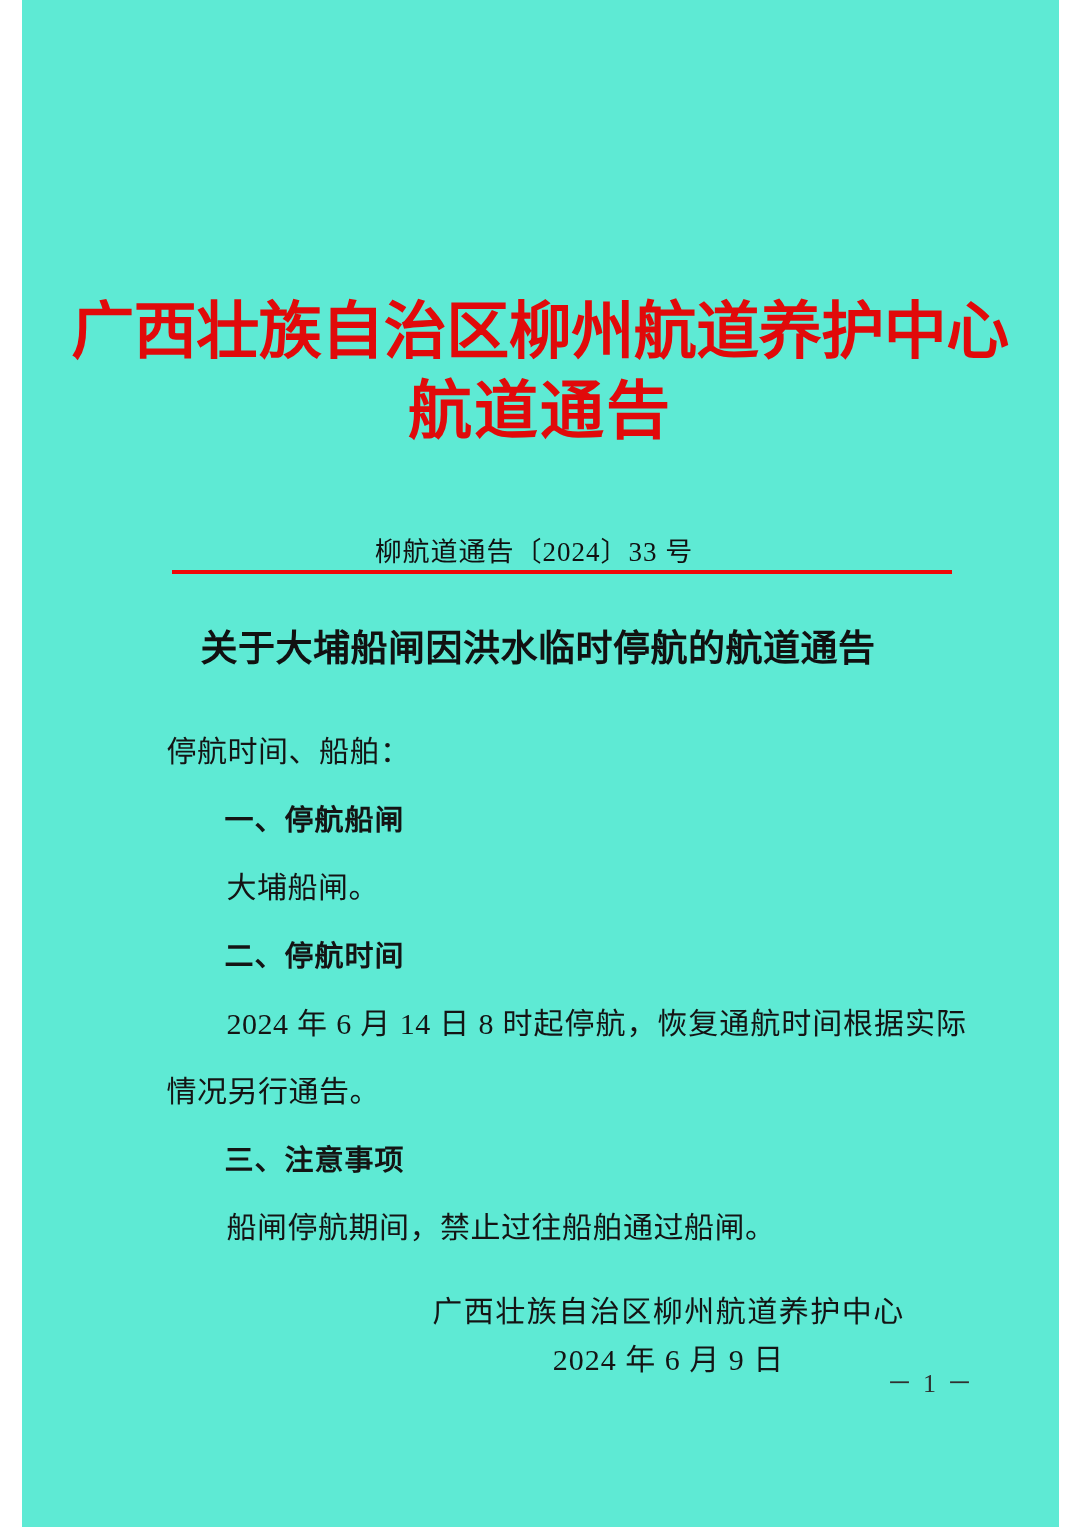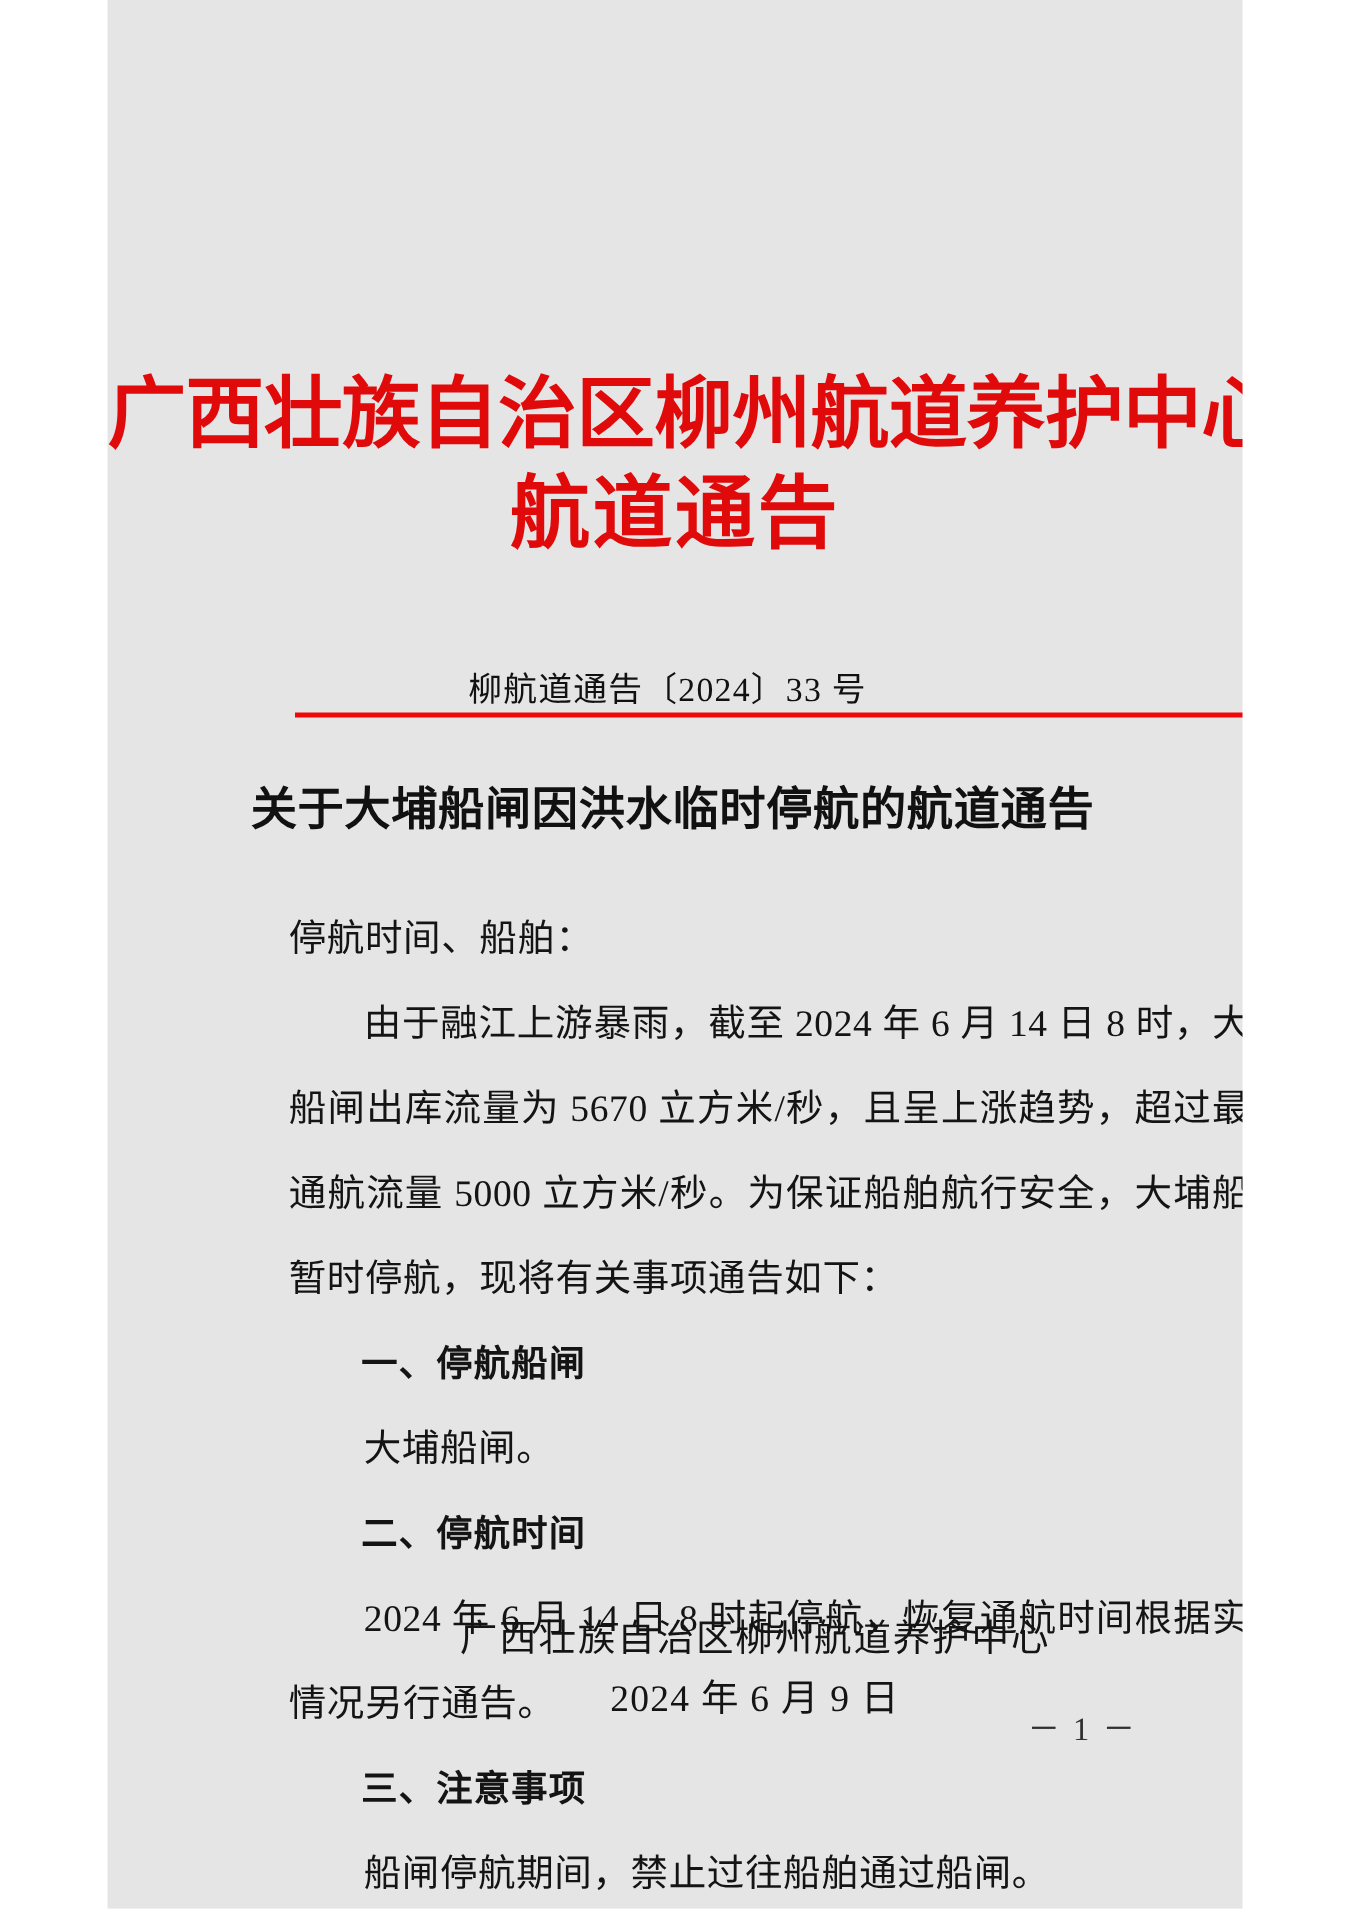--- a/index.html
+++ b/index.html
@@ -3,23 +3,23 @@
 <meta charset="utf-8">
 <title>航道通告</title>
 <style>
   html, body {
     margin: 0;
     padding: 0;
     background: #ffffff;
   }
   .page {
     position: relative;
-    width: 908px;
+    width: 1037px;
     height: 1527px;
-    background: #e5e5e5;
+    background: #5eead4;
     margin: 0 auto;
     overflow: hidden;
     font-family: "Liberation Serif", "DejaVu Serif", serif;
     color: #1a1a1a;
     box-sizing: border-box;
   }
 
   
   .masthead {
     position: absolute;
@@ -158,21 +158,20 @@
   <div class="docnum">柳航道通告〔2024〕33 号</div>
 
   <div class="red-rule"></div>
 
   <div class="subject">关于大埔船闸因洪水临时停航的航道通告</div>
 
   <div class="body">
 
     <p class="p">停航时间、船舶：</p>
 
-    <p class="p indent">由于融江上游暴雨，截至 2024 年 6 月 14 日 8 时，大埔船闸出库流量为 5670 立方米/秒，且呈上涨趋势，超过最大通航流量 5000 立方米/秒。为保证船舶航行安全，大埔船闸暂时停航，现将有关事项通告如下：</p>
 
     <p class="heading">一、停航船闸</p>
 
     <p class="p indent">大埔船闸。</p>
 
     <p class="heading">二、停航时间</p>
 
     <p class="p indent">2024 年 6 月 14 日 8 时起停航，恢复通航时间根据实际情况另行通告。</p>
 
     <p class="heading">三、注意事项</p>

